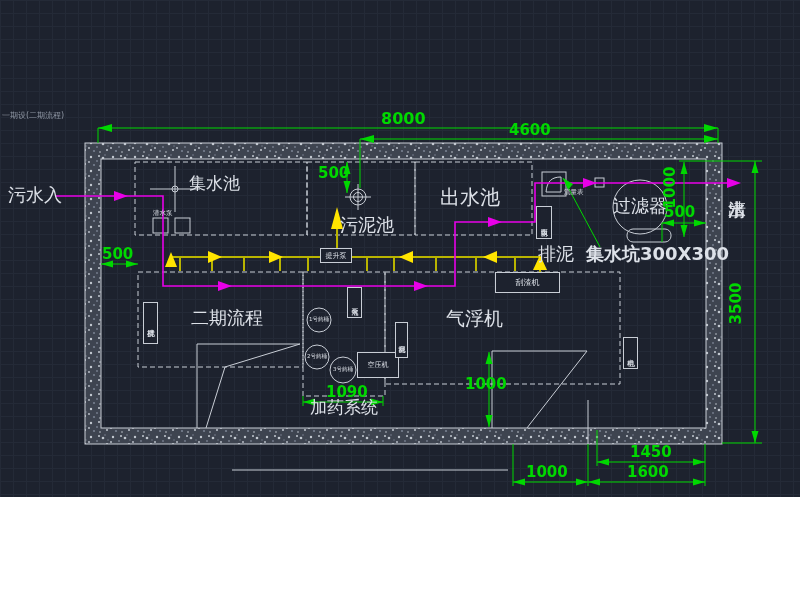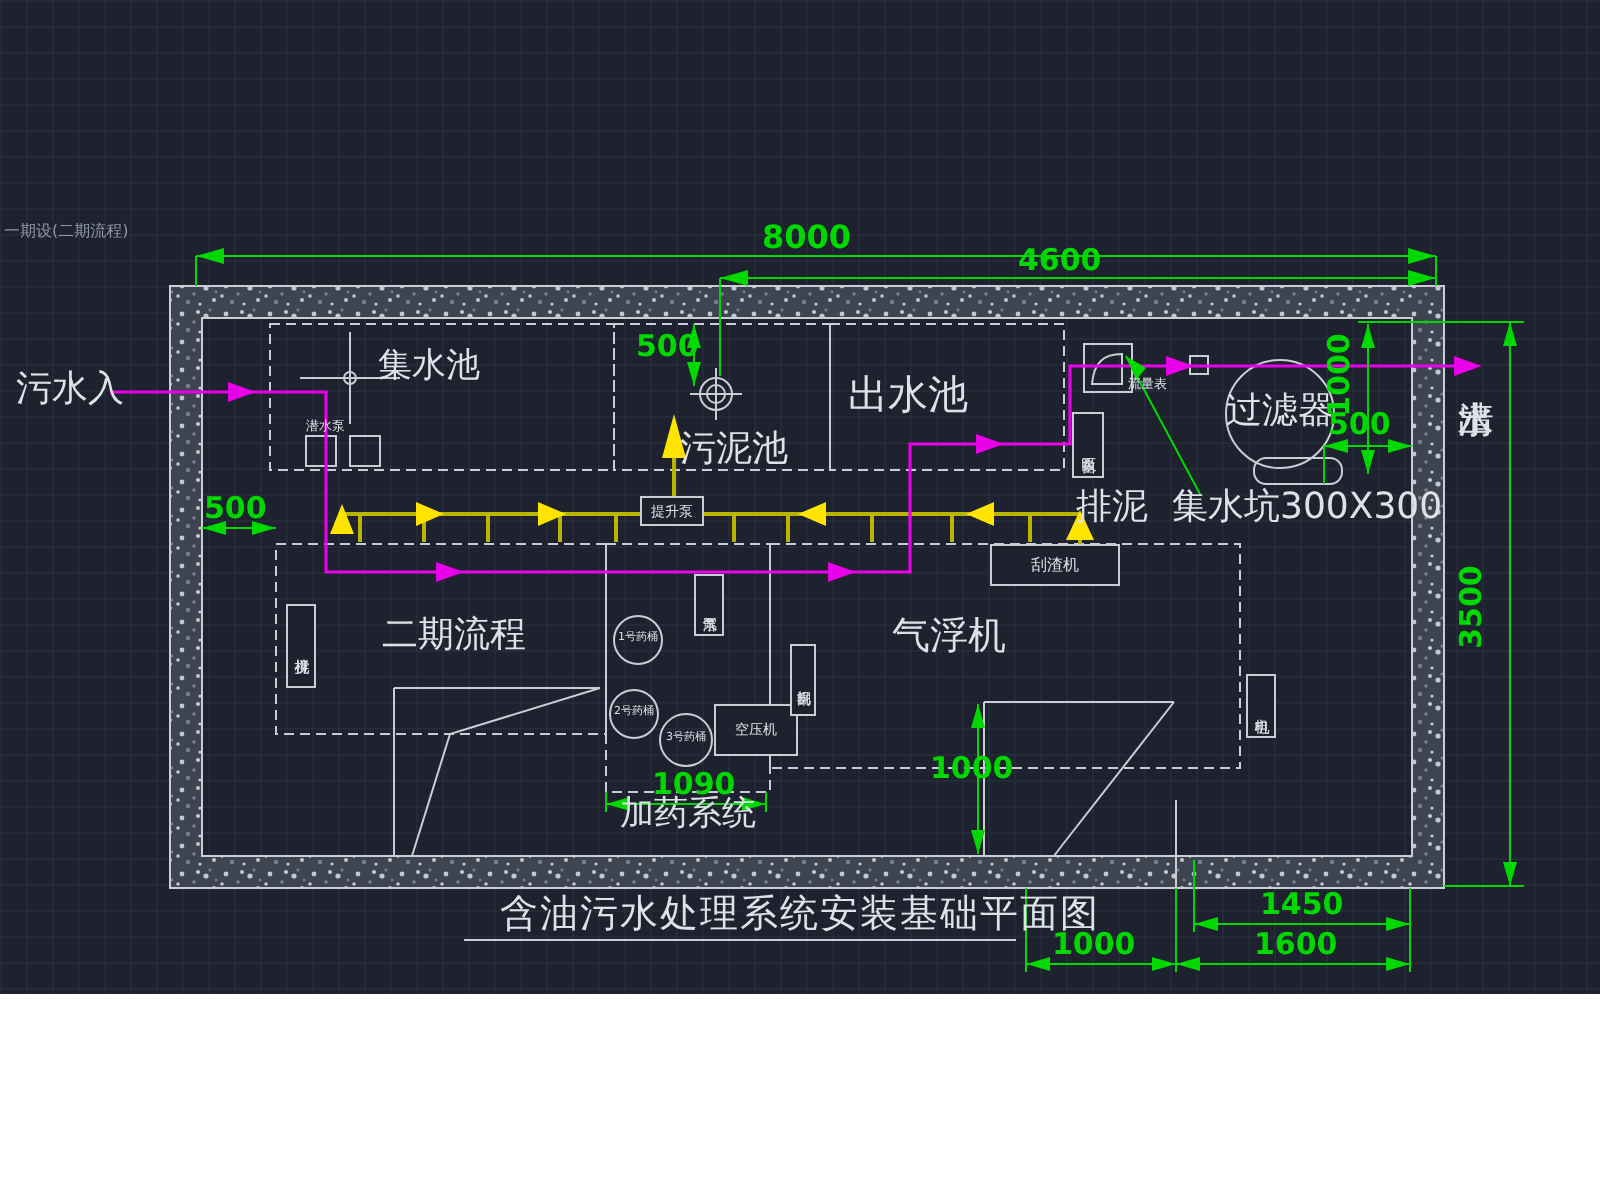--- a/index.html
+++ b/index.html
@@ -184,41 +184,40 @@
       </g>
 
       <line class="wline" x1="232" y1="470" x2="508" y2="470"></line>
     </svg>
 
     <div class="lbl" style="left:2px;top:112px;font-size:8px;color:var(--note)">一期设(二期流程)</div>
     <div class="lbl" style="left:8px;top:186px;font-size:18px">污水入</div>
     <div class="lbl" style="left:189px;top:175px;font-size:17px">集水池</div>
     <div class="lbl" style="left:153px;top:210px;font-size:6.5px">潜水泵</div>
     <div class="lbl" style="left:340px;top:216px;font-size:18px">污泥池</div>
-    <div class="lbl" style="left:424px;top:187px;font-size:20px">出水池</div>
+    <div class="lbl" style="left:440px;top:187px;font-size:20px">出水池</div>
     <div class="sbox" style="left:320px;top:248px;width:32px;height:15px;font-size:7px">提升泵</div>
     <div class="lbl" style="left:564px;top:189px;font-size:6.5px">流量表</div>
     <div class="sbox vtx" style="left:536px;top:206px;width:16px;height:33px;font-size:7.5px">自吸泵</div>
     <div class="lbl" style="left:613px;top:197px;font-size:18px">过滤器</div>
     <div class="lbl vtx" style="left:727px;top:186px;height:70px;font-size:18px">清水出</div>
     <div class="lbl" style="left:538px;top:245px;font-size:18px">排泥</div>
-    <div class="lbl" style="left:586px;top:245px;font-size:18px;font-weight:normal">集水坑300X300</div>
+    <div class="lbl" style="left:586px;top:245px;font-size:18px;font-weight:bold">集水坑300X300</div>
     <div class="lbl" style="left:191px;top:309px;font-size:18px">二期流程</div>
     <div class="sbox vtx" style="left:143px;top:302px;width:15px;height:42px;font-size:7.5px">搅拌机</div>
     <div class="lbl" style="left:310px;top:399px;font-size:17px">加药系统</div>
     <div class="lbl" style="left:306px;top:317px;width:26px;font-size:5.5px;text-align:center">1号药桶</div>
     <div class="lbl" style="left:304px;top:354px;width:26px;font-size:5.5px;text-align:center">2号药桶</div>
     <div class="lbl" style="left:330px;top:367px;width:26px;font-size:5.5px;text-align:center">3号药桶</div>
     <div class="sbox vtx" style="left:347px;top:287px;width:15px;height:31px;font-size:7px">溶气泵</div>
     <div class="sbox" style="left:357px;top:352px;width:42px;height:26px;font-size:7px;white-space:normal">空压机</div>
     <div class="lbl" style="left:446px;top:309px;font-size:19px">气浮机</div>
     <div class="sbox" style="left:495px;top:272px;width:65px;height:21px;font-size:8px">刮渣机</div>
     <div class="sbox vtx" style="left:395px;top:322px;width:13px;height:36px;font-size:7px">刮泥机</div>
     <div class="sbox vtx" style="left:623px;top:337px;width:15px;height:32px;font-size:7.5px">电机</div>
-    <div class="lbl" style="left:250px;top:448px;font-size:19px;letter-spacing:1px">含油污水处理系统安装基础平面图</div>
 
     <div class="dim" style="left:381px;top:111px;font-size:16px">8000</div>
     <div class="dim" style="left:509px;top:123px">4600</div>
     <div class="dim" style="left:318px;top:166px">500</div>
     <div class="dim" style="left:102px;top:247px">500</div>
     <div class="dim" style="left:664px;top:205px">500</div>
     <div class="dim rot" style="left:645px;top:180px;width:50px">1000</div>
     <div class="dim rot" style="left:711px;top:296px;width:50px">3500</div>
     <div class="dim" style="left:465px;top:377px">1000</div>
     <div class="dim" style="left:326px;top:385px">1090</div>

